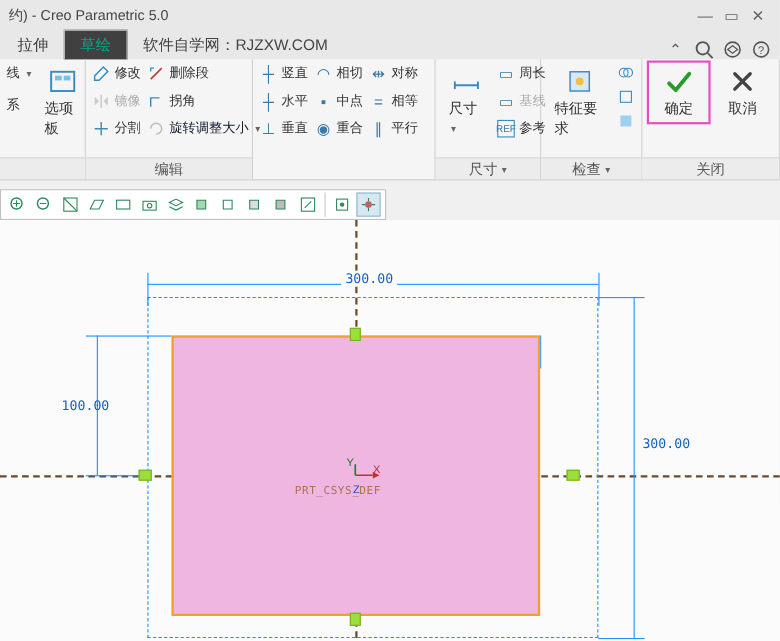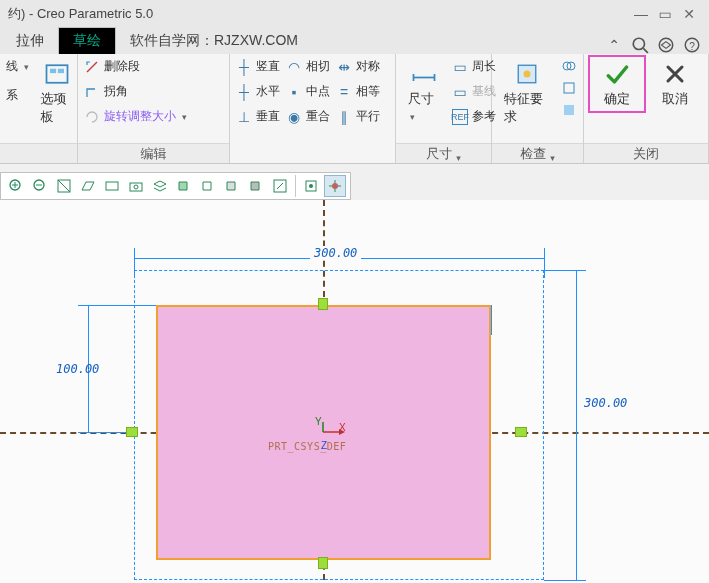--- a/index.html
+++ b/index.html
@@ -4,28 +4,28 @@
 <style>
 * { margin:0; padding:0; box-sizing:border-box; font-family:"Microsoft YaHei","Segoe UI",sans-serif; }
 body { background:#f0f0f0; width:709px; height:583px; overflow:hidden; position:relative; }
 
 .titlebar { height:28px; background:#e8e8e8; display:flex; align-items:center; padding:0 8px; color:#444; font-size:13px; }
 .titlebar .spacer { flex:1; }
 .winbtn { width:24px; text-align:center; color:#666; font-size:14px; cursor:pointer; }
 
 .tabrow { height:26px; background:#e8e8e8; display:flex; align-items:flex-end; padding-left:2px; font-size:14px; }
 .tab { padding:4px 14px; color:#444; cursor:pointer;margin-top:47px; }
-.tab.active { background:#000000; border:1px solid #c0c0c0; border-bottom:none; color:#0a8; }
+.tab.active { background:#404040; border:1px solid #c0c0c0; border-bottom:none; color:#0a8; }
 .tabrow .right { margin-left:auto; margin-right:8px; display:flex; align-items:center; gap:8px; color:#555; font-size:14px; }
 .qicon { width:18px; height:18px; display:inline-flex; align-items:center; justify-content:center; }
 
 .ribbon { background:#f5f5f5; border-bottom:1px solid #c8c8c8; display:flex; height:110px; }
 .panel { border-right:1px solid #d0d0d0; display:flex; flex-direction:column; padding:4px 6px 0 6px; }
 .panel .body { flex:1; display:flex; gap:6px; align-items:flex-start; font-size:12px; color:#333; }
-.panel .caption { height:20px; text-align:center; font-size:13px; color:#555; background:#ececec; margin:0 -6px; border-top:1px solid #d8d8d8; display:flex; align-items:flex-end; justify-content:center; gap:2px; }
+.panel .caption { height:20px; text-align:center; font-size:13px; color:#555; background:#ececec; margin:0 -6px; border-top:1px solid #d8d8d8; display:flex; align-items:center; justify-content:center; gap:2px; }
 .col { display:flex; flex-direction:column; gap:4px; }
 .row { display:flex; align-items:center; gap:4px; white-space:nowrap; }
 .bigbtn { display:flex; flex-direction:column; align-items:center; gap:2px; padding:2px 6px; cursor:pointer; }
 .bigbtn .lbl { font-size:13px; }
 .ic { width:16px; height:16px; display:inline-flex; align-items:center; justify-content:center; font-size:14px; color:#3a7aa8; }
 .ic svg { width:16px; height:16px; }
 .bigic { width:32px; height:28px; display:flex; align-items:center; justify-content:center; }
 .bigic svg { width:28px; height:28px; }
 .drop::after { content:"▾"; font-size:9px; color:#666; margin-left:2px; }
 .confirm-group .bigbtn { padding:2px 10px; }
@@ -34,21 +34,21 @@
 .viewbar { height:28px; background:#fff; border:1px solid #c0c0c0; margin:8px 0 0 0; display:inline-flex; align-items:center; padding:0 4px; gap:2px; }
 .vb { width:22px; height:22px; display:flex; align-items:center; justify-content:center; cursor:pointer; color:#2a6; }
 .vb svg { width:16px; height:16px; }
 .vb.sep { width:1px; background:#c8c8c8; margin:0 2px; }
 
 .canvas { position:relative; width:709px; height:390px; background:#fbfbfb; overflow:hidden; }
 .axis-v { position:absolute; left:323px; top:0; bottom:0; border-left:2px dashed #6a4a2a; }
 .axis-h { position:absolute; top:232px; left:0; right:0; border-top:2px dashed #6a4a2a; }
 .rect-outer { position:absolute; left:134px; top:70px; width:410px; height:310px; border:1px dashed #1e90ff; }
 .rect-inner { position:absolute; left:156px; top:105px; width:335px; height:255px; background:#eeb6e0; border:2px solid #f0a030; }
-.dim { position:absolute; font-size:12px; color:#1560c0; font-family:Consolas,monospace;font-style:italic; }
+.dim { position:absolute; font-size:12px; color:#1560c0; font-family:Consolas,monospace; }
 .dim-line { position:absolute; background:#1e90ff; }
 .dim-line.h { height:1px; }
 .dim-line.v { width:1px; }
 .tick { position:absolute; background:#9cdf3a; border:1px solid #7ab020; }
 .orig { position:absolute; left:323px; top:222px; font-size:10px; color:#444; }
 .orig .x { color:#c03030; position:absolute; left:16px; top:0; }
 .orig .y { color:#208020; position:absolute; left:-8px; top:-6px; }
 .orig .z { color:#2050c0; position:absolute; left:-2px; top:18px; }
 .csys { position:absolute; left:268px; top:241px; font-size:10px; color:#b07050; font-family:Consolas,monospace; letter-spacing:0.5px; }
 </style>
@@ -118,35 +118,63 @@
     </div>
     <div class="caption">&nbsp;</div>
   </div>
 
   <div class="panel" style="width:152px">
     <div class="body">
       <div class="col" style="gap:8px">
         <div class="row">
             <span class="ic">
               <svg viewBox="0 0 16 16">
+                <path d="M2 14 L6 14 L14 6 L10 2 L2 10 Z" fill="none" stroke="#3a8ac0" stroke-width="1.3"></path>
+              </svg>
+            </span>
+            <span>修改</span>
+          </div>
+        <div class="row" style="color:#aaa">
+            <span class="ic">
+              <svg viewBox="0 0 16 16">
+                <path d="M8 2 L8 14" stroke="#bbb" stroke-width="1"></path>
+                <path d="M2 4 L6 8 L2 12 Z" fill="#ccc"></path>
+                <path d="M14 4 L10 8 L14 12 Z" fill="#ccc"></path>
+              </svg>
+            </span>
+            <span>镜像</span>
+          </div>
+        <div class="row">
+            <span class="ic">
+              <svg viewBox="0 0 16 16">
+                <path d="M2 8 L14 8 M8 2 L8 14" stroke="#3a8ac0" stroke-width="1.3"></path>
+              </svg>
+            </span>
+            <span>分割</span>
+          </div>
+      </div>
+      <div class="col" style="gap:8px">
+        <div class="row">
+            <span class="ic">
+              <svg viewBox="0 0 16 16">
                 <path d="M3 13 L13 3" stroke="#c04040" stroke-width="1.5"></path>
                 <path d="M6 3 L3 3 L3 6" stroke="#3a8ac0" stroke-width="1.2" fill="none"></path>
               </svg>
             </span>
             <span>删除段</span>
           </div>
         <div class="row">
             <span class="ic">
               <svg viewBox="0 0 16 16">
                 <path d="M3 13 L3 5 L11 5" fill="none" stroke="#3a8ac0" stroke-width="1.3"></path>
               </svg>
             </span>
             <span>拐角</span>
           </div>
-        <div class="row drop" style="color:#8b5cf6">
+        <div class="row drop" style="color:#0f172a">
             <span class="ic">
               <svg viewBox="0 0 16 16">
                 <path d="M3 8 A5 5 0 1 1 8 13" fill="none" stroke="#bbb" stroke-width="1.3"></path>
               </svg>
             </span>
             <span>旋转调整大小</span>
           </div>
       </div>
     </div>
     <div class="caption">

